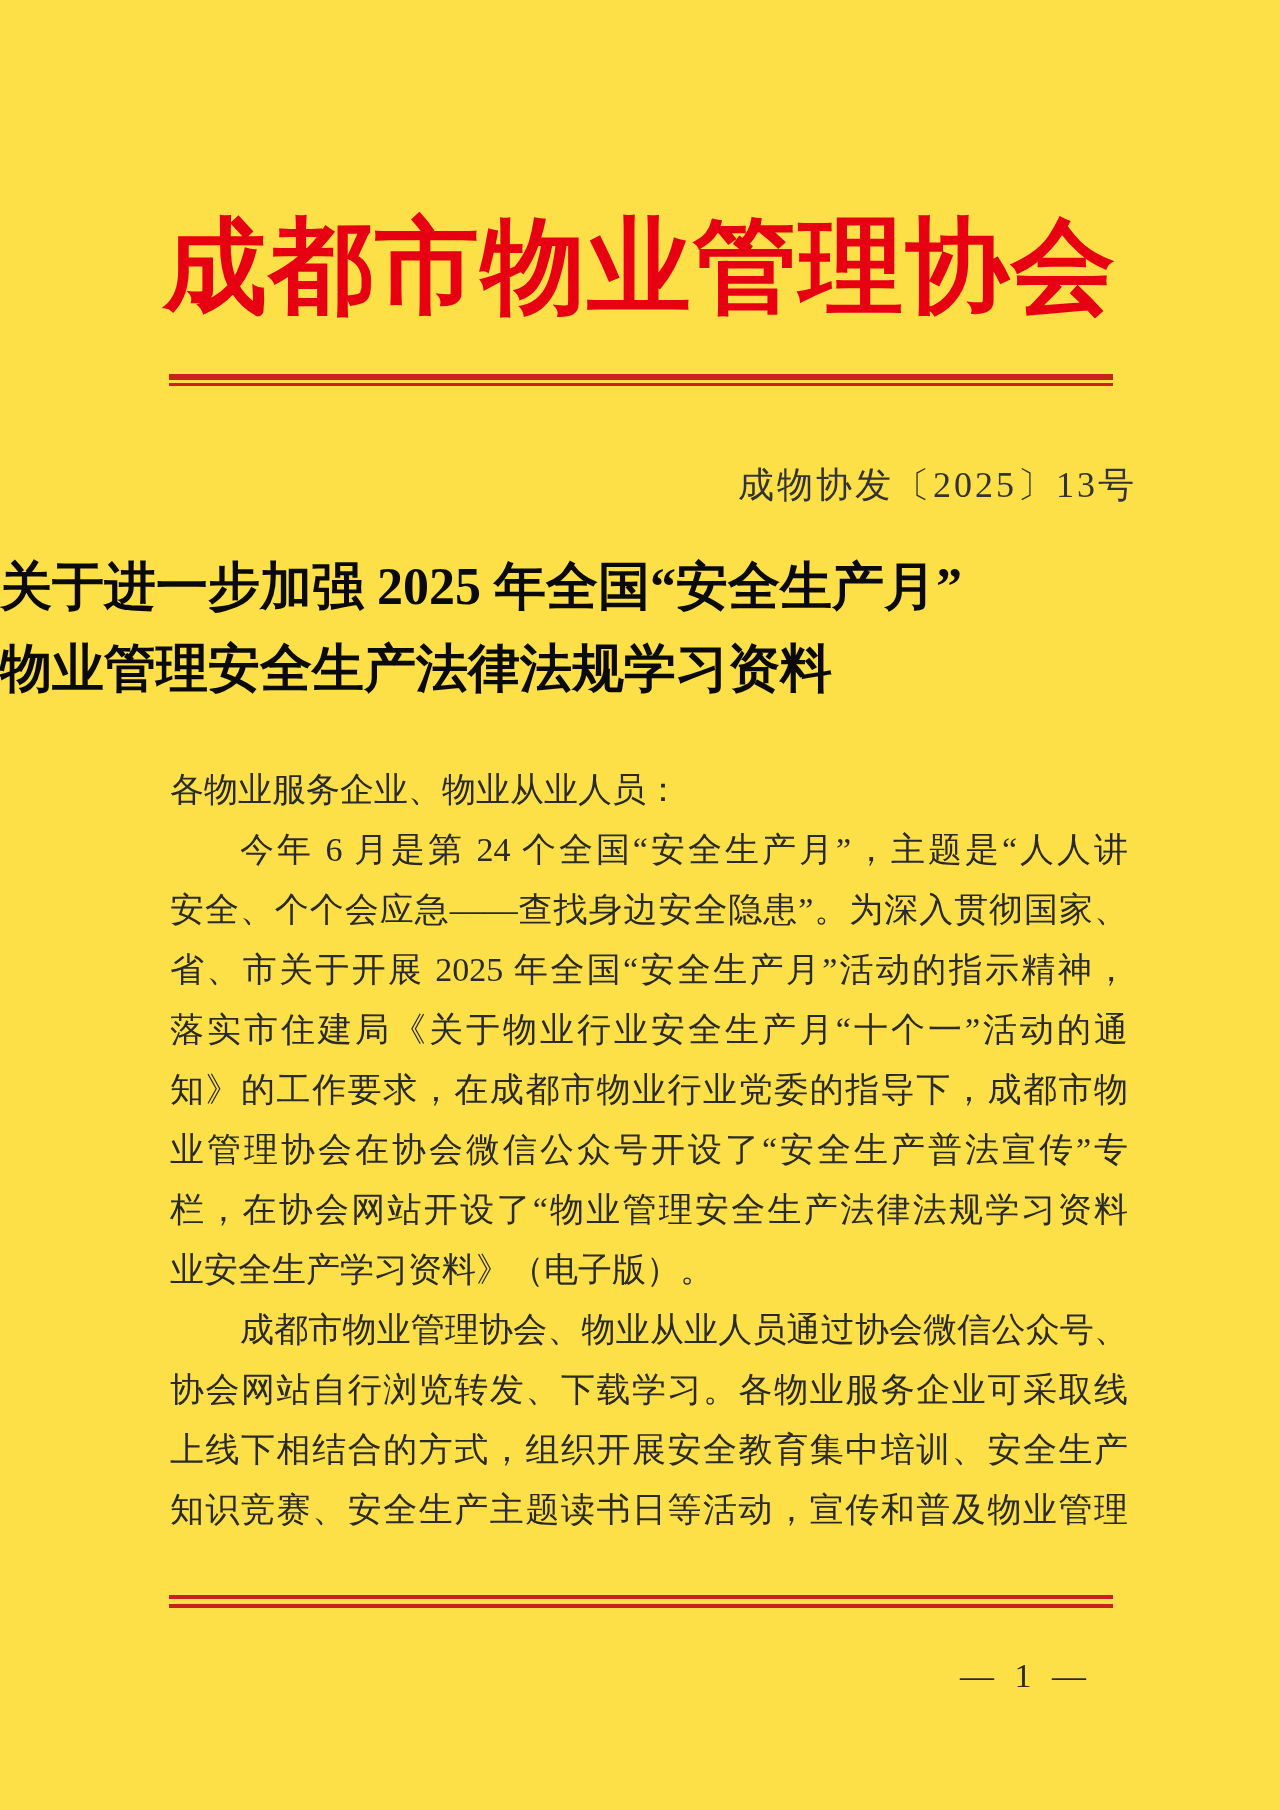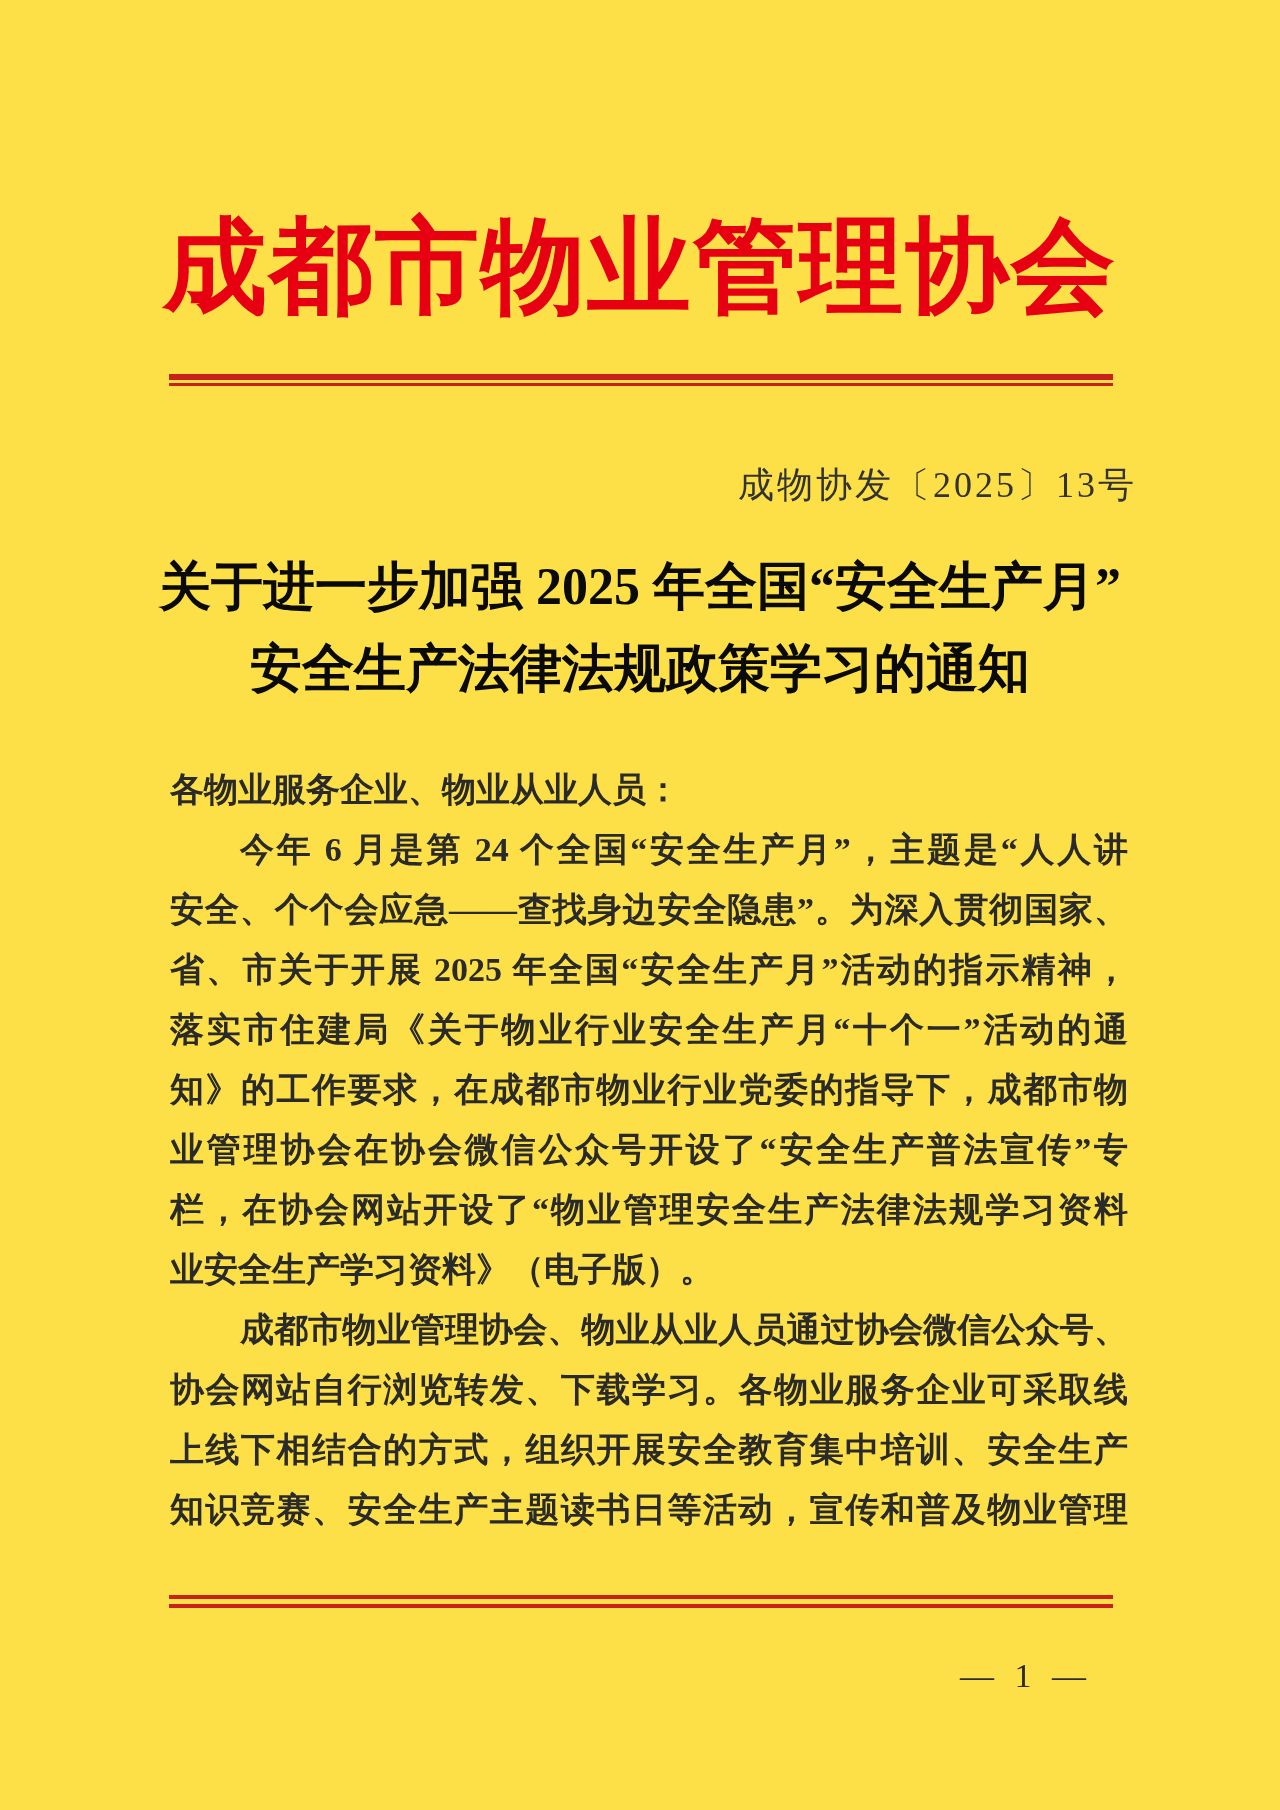--- a/index.html
+++ b/index.html
@@ -56,36 +56,35 @@
     letter-spacing: 3px;
     color: #333333;
     white-space: nowrap;
     margin-top: 37px;
   }
   .title-block {
     position: absolute;
     top: 546px;
     left: 0;
     width: 1280px;
-    text-align: center;
     color: var(--title-black, #0a0a0a);
     font-weight: 700;
     font-size: 52px;
     line-height: 82px;
   }
   .title-line { white-space: nowrap; }
   .body-block {
     position: absolute;
     top: 760px;
     left: 170px;
     width: 958px;
     font-size: 34px;
     line-height: 60px;
     color: var(--body-text, #2a2a2a);
-    font-weight: 700;
+    font-weight: 400;
   }
   .body-block .line {
     height: 60px;
     overflow: hidden;
     text-align: justify;
     text-align-last: justify;
   }
   .body-block .line.no-justify {
     text-align: left;
     text-align-last: left;
@@ -110,21 +109,21 @@
 <div class="page">
 
   <div class="org-name">成都市物业管理协会</div>
 
   <div class="rule rule-top"></div>
 
   <div class="doc-number">成物协发〔2025〕13号</div>
 
   <div class="title-block">
     <div class="title-line">关于进一步加强 2025 年全国“安全生产月”</div>
-    <div class="title-line">安全生产法律法规政策学习的通知</div>
+    <div class="title-line">物业管理安全生产法律法规学习资料</div>
   </div>
 
   <div class="body-block" id="body-lines">
       <div class="line no-justify">各物业服务企业、物业从业人员：</div>
       <div class="line indent">今年 6 月是第 24 个全国“安全生产月”，主题是“人人讲</div>
       <div class="line">安全、个个会应急——查找身边安全隐患”。为深入贯彻国家、</div>
       <div class="line">省、市关于开展 2025 年全国“安全生产月”活动的指示精神，</div>
       <div class="line">落实市住建局《关于物业行业安全生产月“十个一”活动的通</div>
       <div class="line">知》的工作要求，在成都市物业行业党委的指导下，成都市物</div>
       <div class="line">业管理协会在协会微信公众号开设了“安全生产普法宣传”专</div>

